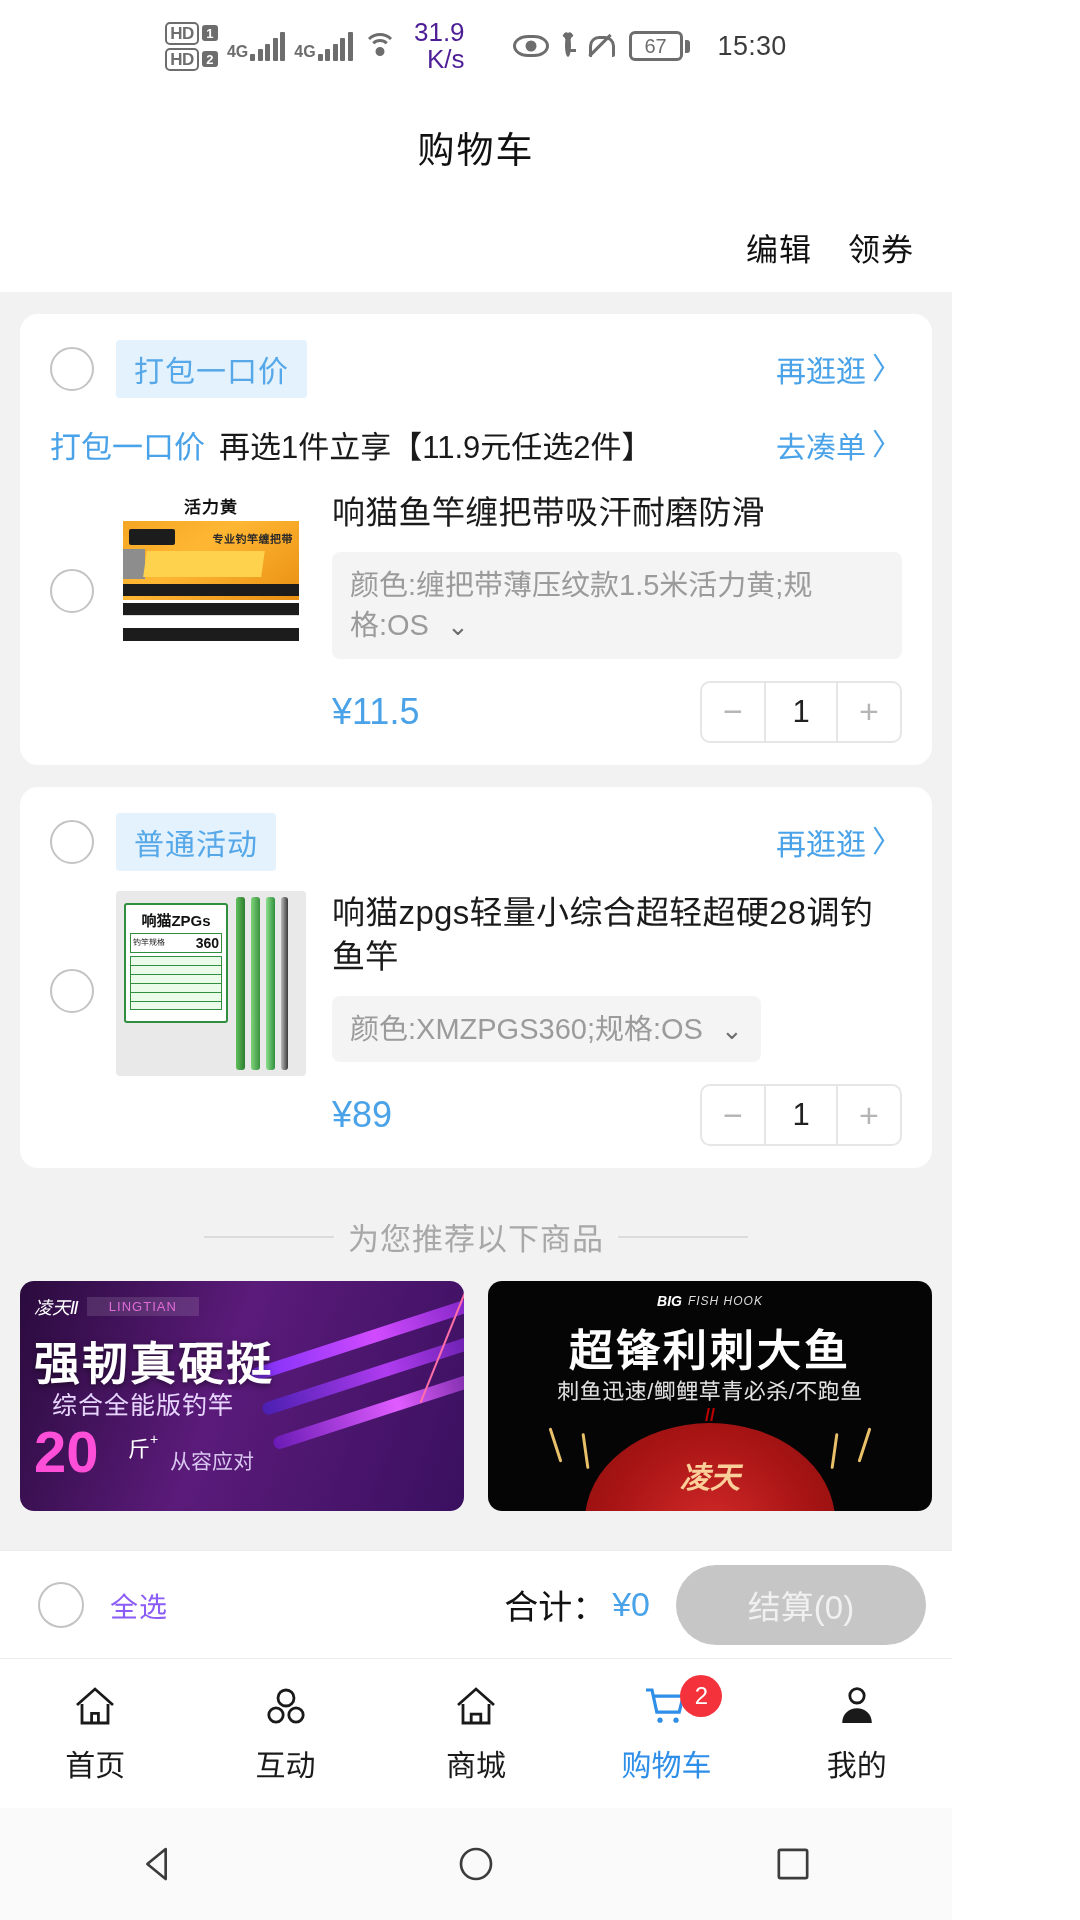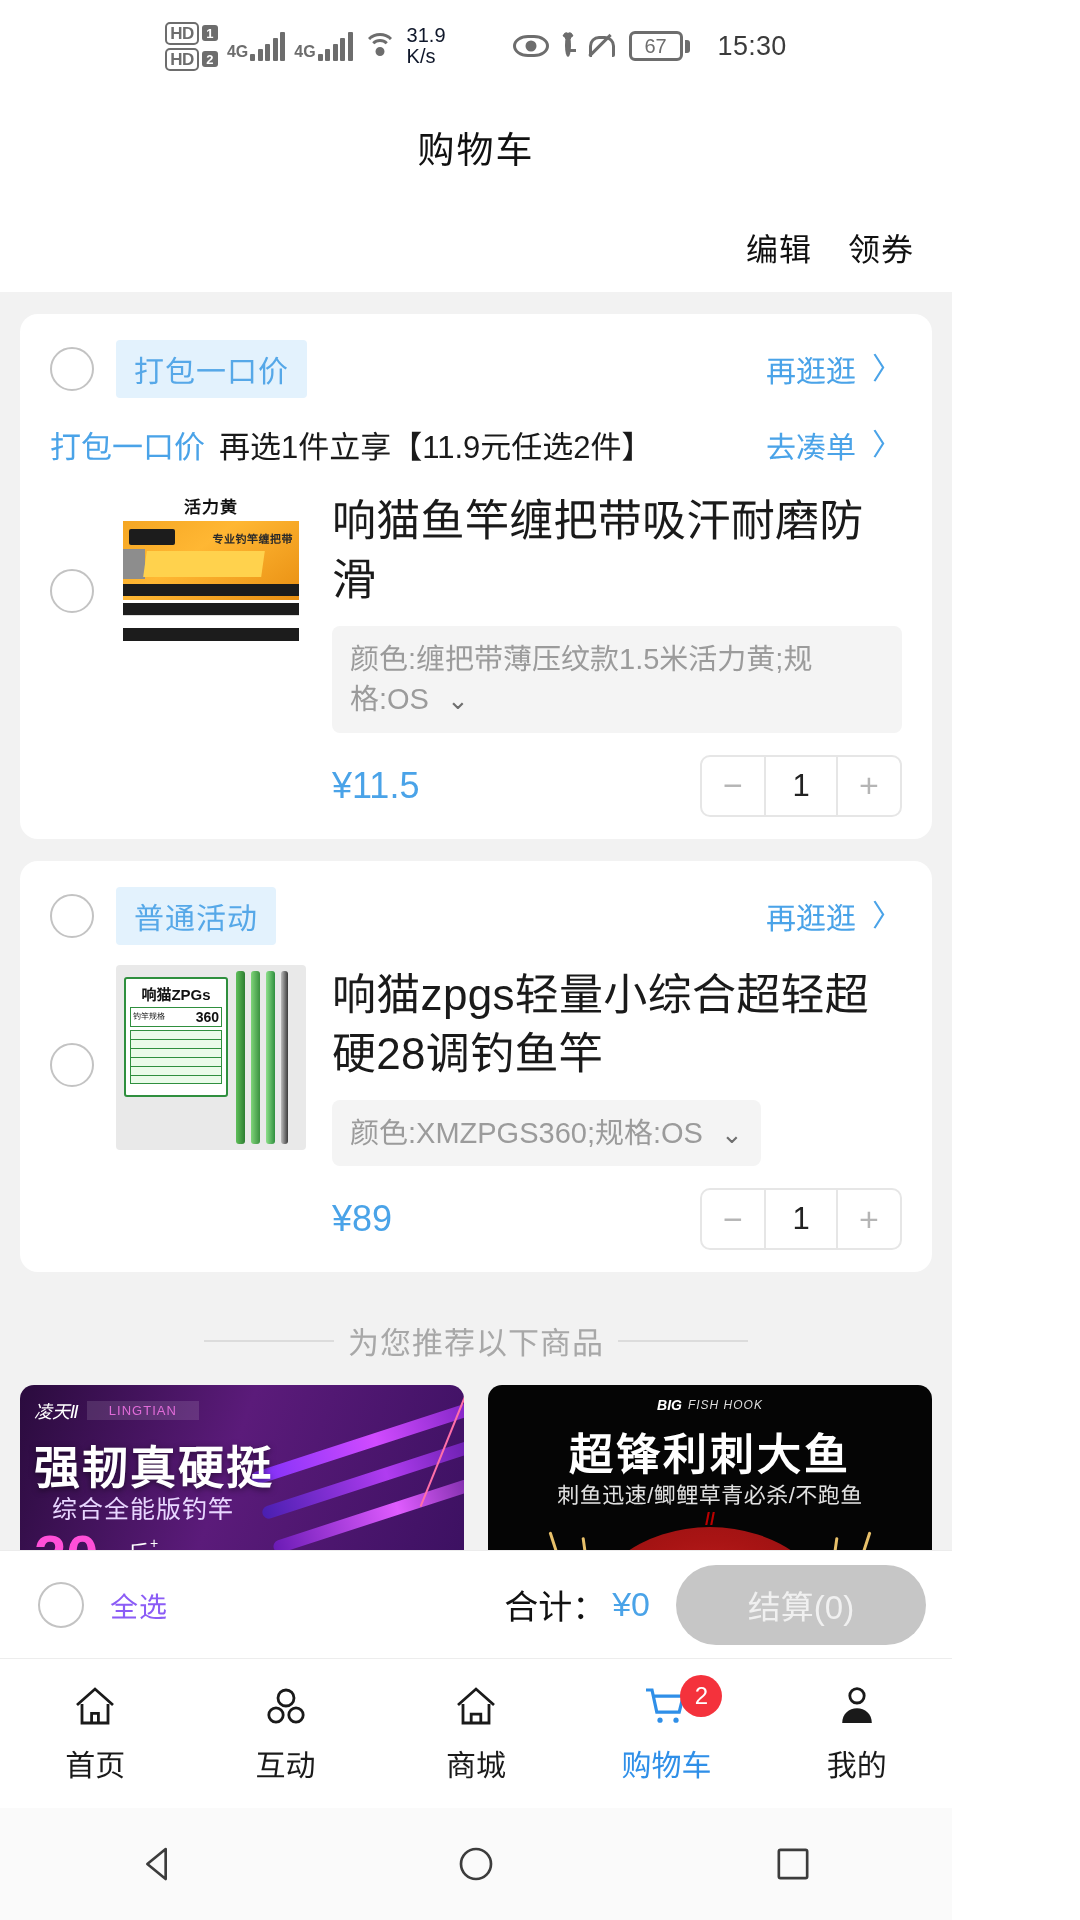--- a/index.html
+++ b/index.html
@@ -38,21 +38,21 @@
   .bars i:nth-child(3){height:17px;} .bars i:nth-child(4){height:23px;}
   .bars i:nth-child(5){height:29px;}
   .wifi { width:36px; height:30px; position:relative; }
   .wifi span { position:absolute; left:50%; transform:translateX(-50%);
     border:3px solid #6d6d6d; border-bottom-color:transparent;
     border-left-color:transparent; border-right-color:transparent; border-radius:50%; }
   .wifi span:nth-child(1){ width:34px; height:34px; top:2px; }
   .wifi span:nth-child(2){ width:22px; height:22px; top:8px; }
   .wifi span:nth-child(3){ width:9px; height:9px; top:16px; background:#6d6d6d;
     border-radius:50%; border-color:#6d6d6d; }
-  .netspeed { font-size:20px; color:#0f172a; line-height:1.05; text-align:left; width:58px; }
+  .netspeed { font-size:26px; color:#4c1d95; line-height:1.05; text-align:right; width:58px; }
   .sb-right { display:flex; align-items:center; gap:16px; margin-left:48px; }
   .eye { width:36px; height:22px; border:3px solid #6d6d6d; border-radius:50% 50% 50% 50% / 60% 60% 60% 60%; position:relative; }
   .eye::after { content:""; position:absolute; width:11px; height:11px; background:#6d6d6d; border-radius:50%; top:50%; left:50%; transform:translate(-50%,-50%); }
   .clock { width:28px; height:28px; border:3px solid #6d6d6d; border-radius:50%; position:relative; }
   .clock::before { content:""; position:absolute; width:3px; height:9px; background:#6d6d6d; left:50%; top:4px; transform:translateX(-50%); }
   .clock::after { content:""; position:absolute; width:8px; height:3px; background:#6d6d6d; left:50%; top:12px; }
   .clk-wrap { position:relative; }
   .clk-wrap .ear { position:absolute; width:9px; height:6px; border:3px solid #6d6d6d; border-bottom:none; border-radius:4px 4px 0 0; top:-4px; }
   .clk-wrap .ear.l { left:-1px; transform:rotate(-35deg); }
   .clk-wrap .ear.r { right:-1px; transform:rotate(35deg); }
@@ -78,35 +78,35 @@
 
   
   .content { flex:1 1 auto; background:#f2f2f2; overflow:hidden; position:relative; }
 
   .card { background:#fff; border-radius:18px; margin:22px 20px 0 20px; padding:0 0 22px 0; }
   .card-head { display:flex; align-items:center; padding:26px 30px 10px 30px; }
   .radio { width:44px; height:44px; border:2px solid #c3c3c3; border-radius:50%; flex:0 0 auto; background:#fff; }
   .tag-pill { margin-left:22px; background:#e3f2fd; color:#56a8e8; font-size:30px;
     padding:7px 18px; border-radius:4px; letter-spacing:1px; }
   .spacer { flex:1 1 auto; }
-  .link-blue { color:#4aa3e8; font-size:30px; display:flex; align-items:center; gap:16px; }
+  .link-blue { color:#4aa3e8; font-size:30px; display:flex; align-items:center; gap:6px; }
   .chev { font-size:30px; line-height:1; }
 
   .promo-row { display:flex; align-items:center; padding:14px 30px 14px 30px; }
   .promo-tag { color:#4aa3e8; font-size:31px; }
   .promo-text { color:#1a1a1a; font-size:31px; margin-left:14px; }
 
   .item-row { display:flex; align-items:flex-start; padding:10px 30px 0 30px; }
   .item-check { width:44px; height:44px; border:2px solid #c3c3c3; border-radius:50%;
     flex:0 0 auto; margin-top:78px; background:#fff; }
   .thumb { width:190px; height:150px; margin-left:22px; flex:0 0 auto; border-radius:4px;
     overflow:hidden; position:relative; background:#fff; }
   .thumb-2 { width:190px; height:185px; }
   .item-body { flex:1 1 auto; margin-left:26px; min-width:0; }
-  .item-title { font-size:44px; color:#1a1a1a; line-height:1.35; letter-spacing:0.3px; }
+  .item-title { font-size:33px; color:#1a1a1a; line-height:1.35; letter-spacing:0.3px; }
   .spec-box { background:#f4f4f4; border-radius:8px; margin-top:16px; padding:13px 18px;
     color:#9b9b9b; font-size:29px; line-height:1.4; display:inline-block; max-width:100%; }
   .spec-box .caret { display:inline-block; margin-left:10px; color:#6f6f6f; font-size:26px; }
   .price-row { display:flex; align-items:center; margin-top:22px; }
   .price { color:#4aa3e8; font-size:36px; }
   .stepper { margin-left:auto; display:flex; align-items:stretch; border:2px solid #e6e6e6;
     border-radius:10px; overflow:hidden; height:62px; }
   .stepper div { width:62px; display:flex; align-items:center; justify-content:center;
     font-size:34px; color:#b5b5b5; }
   .stepper .qty { width:74px; border-left:2px solid #e6e6e6; border-right:2px solid #e6e6e6;

